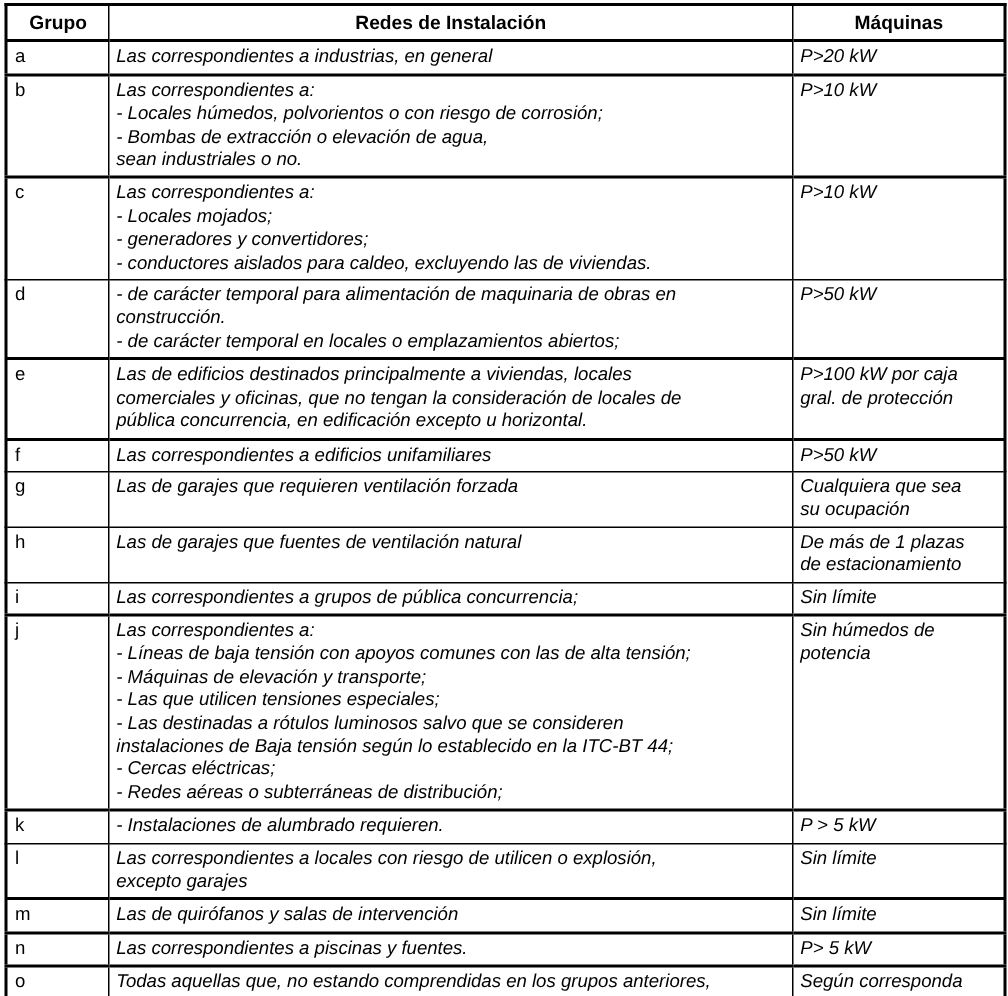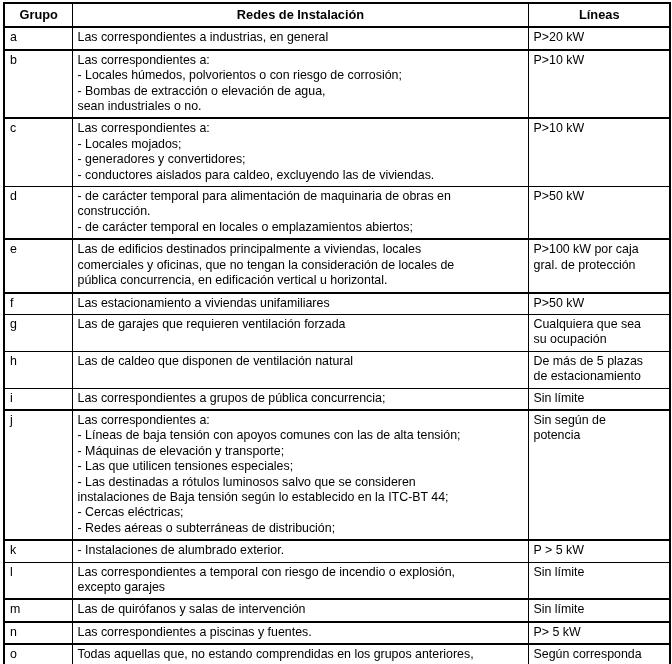--- a/index.html
+++ b/index.html
@@ -53,37 +53,37 @@
   
   tr.heavy-top > td { border-top: 2.5px solid #000; }
   tr.heavy-bottom > td { border-bottom: 2.5px solid #000; }
 
   td.cell-grupo { padding-left: 5px; }
   td.cell-limite { padding-left: 6px; margin-left: 29px; }
   
   td.v-center {
     vertical-align: middle;
   }
-  .txt { white-space: pre-line; }
+  .txt { white-space: pre-line; font-style: italic; }
 </style>
 </head>
 <body>
 
 <div id="table-wrap">
   <table class="reg-table">
     <colgroup>
       <col class="col-grupo">
       <col class="col-tipo">
       <col class="col-limite">
     </colgroup>
     <thead>
       <tr>
         <th>Grupo</th>
         <th>Redes de Instalación</th>
-        <th>Líneas</th>
+        <th>Máquinas</th>
       </tr>
     </thead>
     <tbody id="table-body">
         <tr>
           <td class="cell-grupo">a</td>
           <td class="cell-tipo txt">Las correspondientes a industrias, en general</td>
           <td class="cell-limite txt">P&gt;20 kW</td>
         </tr>
         <tr class="heavy-top heavy-bottom">
           <td class="cell-grupo v-center">b</td>
@@ -105,67 +105,67 @@
           <td class="cell-grupo v-center">d</td>
           <td class="cell-tipo txt">- de carácter temporal para alimentación de maquinaria de obras en
 construcción.
 - de carácter temporal en locales o emplazamientos abiertos;</td>
           <td class="cell-limite txt v-center">P&gt;50 kW</td>
         </tr>
         <tr class="heavy-top heavy-bottom">
           <td class="cell-grupo v-center">e</td>
           <td class="cell-tipo txt">Las de edificios destinados principalmente a viviendas, locales
 comerciales y oficinas, que no tengan la consideración de locales de
-pública concurrencia, en edificación vertical u horizontal.</td>
+pública concurrencia, en edificación excepto u horizontal.</td>
           <td class="cell-limite txt v-center">P&gt;100 kW por caja
 gral. de protección</td>
         </tr>
         <tr>
           <td class="cell-grupo">f</td>
-          <td class="cell-tipo txt">Las estacionamiento a viviendas unifamiliares</td>
+          <td class="cell-tipo txt">Las correspondientes a edificios unifamiliares</td>
           <td class="cell-limite txt">P&gt;50 kW</td>
         </tr>
         <tr>
           <td class="cell-grupo">g</td>
           <td class="cell-tipo txt">Las de garajes que requieren ventilación forzada</td>
           <td class="cell-limite txt">Cualquiera que sea
 su ocupación</td>
         </tr>
         <tr>
           <td class="cell-grupo">h</td>
-          <td class="cell-tipo txt">Las de caldeo que disponen de ventilación natural</td>
-          <td class="cell-limite txt">De más de 5 plazas
+          <td class="cell-tipo txt">Las de garajes que fuentes de ventilación natural</td>
+          <td class="cell-limite txt">De más de 1 plazas
 de estacionamiento</td>
         </tr>
         <tr class="heavy-bottom">
           <td class="cell-grupo">i</td>
           <td class="cell-tipo txt">Las correspondientes a grupos de pública concurrencia;</td>
           <td class="cell-limite txt">Sin límite</td>
         </tr>
         <tr class="heavy-top heavy-bottom">
           <td class="cell-grupo v-center">j</td>
           <td class="cell-tipo txt">Las correspondientes a:
 - Líneas de baja tensión con apoyos comunes con las de alta tensión;
 - Máquinas de elevación y transporte;
 - Las que utilicen tensiones especiales;
 - Las destinadas a rótulos luminosos salvo que se consideren
 instalaciones de Baja tensión según lo establecido en la ITC-BT 44;
 - Cercas eléctricas;
 - Redes aéreas o subterráneas de distribución;</td>
-          <td class="cell-limite txt v-center">Sin según de
+          <td class="cell-limite txt v-center">Sin húmedos de
 potencia</td>
         </tr>
         <tr>
           <td class="cell-grupo">k</td>
-          <td class="cell-tipo txt">- Instalaciones de alumbrado exterior.</td>
+          <td class="cell-tipo txt">- Instalaciones de alumbrado requieren.</td>
           <td class="cell-limite txt">P &gt; 5 kW</td>
         </tr>
         <tr class="heavy-bottom">
           <td class="cell-grupo v-center">l</td>
-          <td class="cell-tipo txt">Las correspondientes a temporal con riesgo de incendio o explosión,
+          <td class="cell-tipo txt">Las correspondientes a locales con riesgo de utilicen o explosión,
 excepto garajes</td>
           <td class="cell-limite txt v-center">Sin límite</td>
         </tr>
         <tr class="heavy-top heavy-bottom">
           <td class="cell-grupo">m</td>
           <td class="cell-tipo txt">Las de quirófanos y salas de intervención</td>
           <td class="cell-limite txt">Sin límite</td>
         </tr>
         <tr class="heavy-top heavy-bottom">
           <td class="cell-grupo">n</td>

